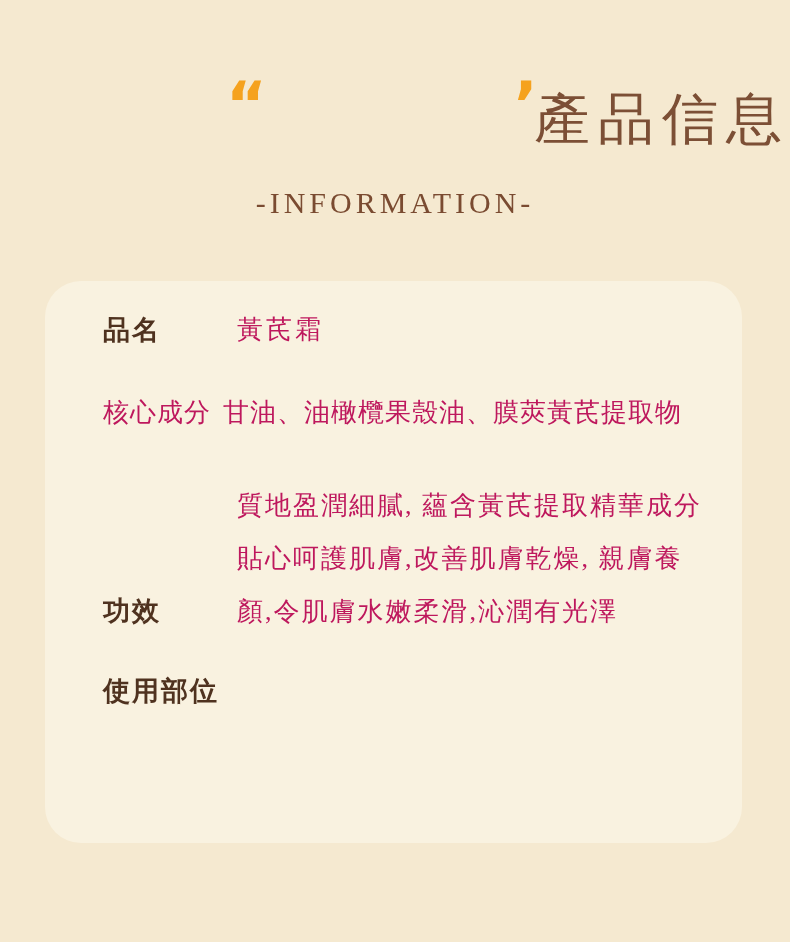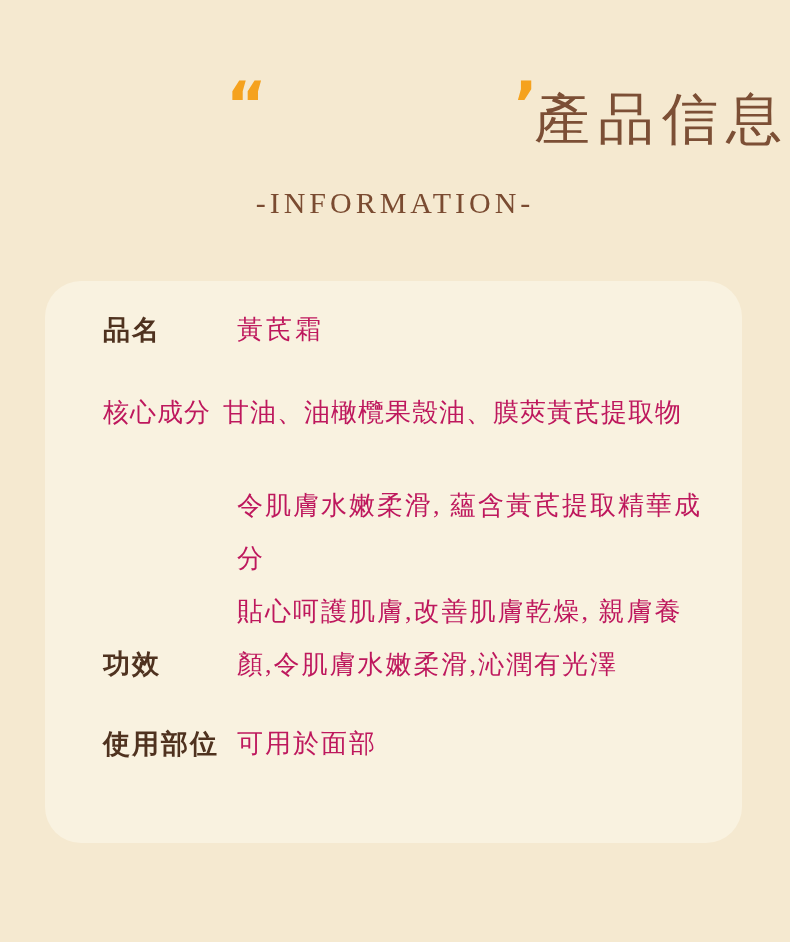--- a/index.html
+++ b/index.html
@@ -108,21 +108,21 @@
   .row-ingredients .label-inline {
     flex-shrink: 0;
     margin-right: 12px;
     letter-spacing: 1px;
   }
   .row-ingredients .value-light { letter-spacing: 1px; }
 
   .row-efficacy { line-height: 53px; margin-bottom: 36px; }
   .row-efficacy .efficacy-line { line-height: 53px; }
 
-  .row-usage { margin-bottom: 0; }
+  .row-usage { margin-bottom: 0; gap: 10px; }
 </style>
 </head>
 <body>
 
 <div class="header">
   <span class="quote quote-open">“</span>
   <h1 class="page-title">產品信息</h1>
   <span class="quote quote-close">’</span>
   <div class="page-subtitle">-INFORMATION-</div>
 </div>
@@ -136,24 +136,23 @@
 
 
   <div class="row row-ingredients">
     <div class="label-light label-inline">核心成分</div>
     <div class="value-light">甘油、油橄欖果殼油、膜莢黃芪提取物</div>
   </div>
 
   <div class="row row-efficacy">
     <div class="label-col label-strong">功效</div>
     <div class="value-light">
-      <div class="efficacy-line">令肌膚水嫩柔滑, 蘊含黃芪提取精華成分</div>
+      <div class="efficacy-line">質地盈潤細膩, 蘊含黃芪提取精華成分</div>
       <div class="efficacy-line">貼心呵護肌膚,改善肌膚乾燥, 親膚養</div>
       <div class="efficacy-line">顏,令肌膚水嫩柔滑,沁潤有光澤</div>
     </div>
   </div>
 
   <div class="row row-usage">
     <div class="label-col label-strong">使用部位</div>
-    <div class="value-light">可用於面部</div>
   </div>
 
 </div>
 
 </body></html>

